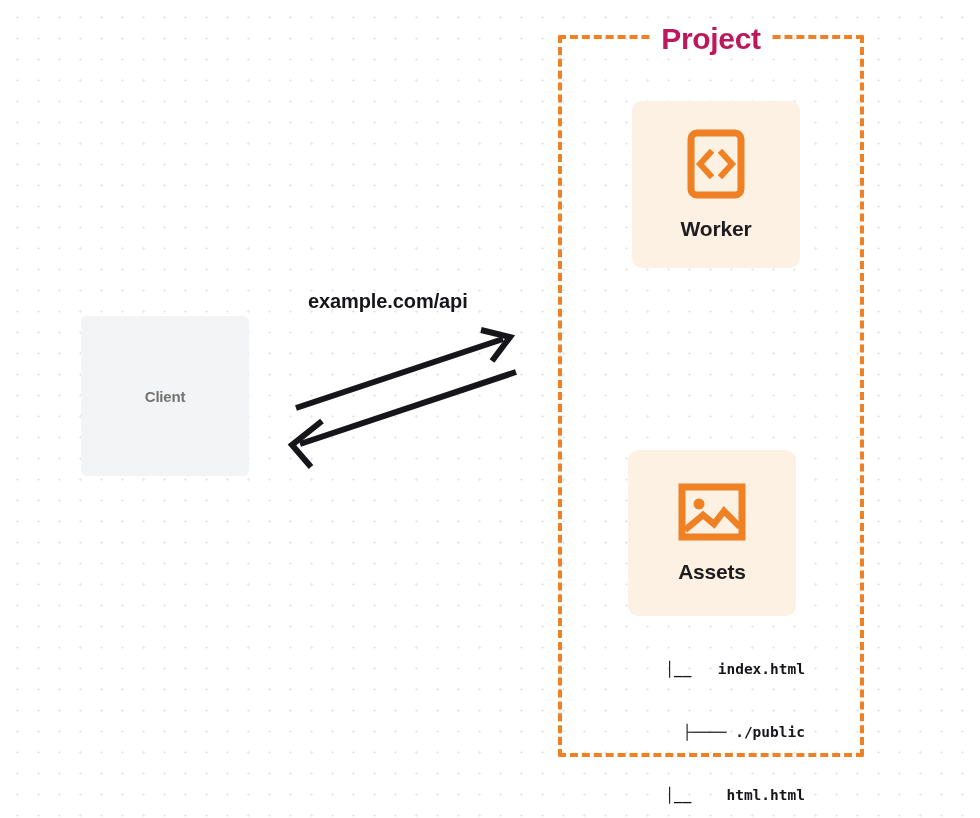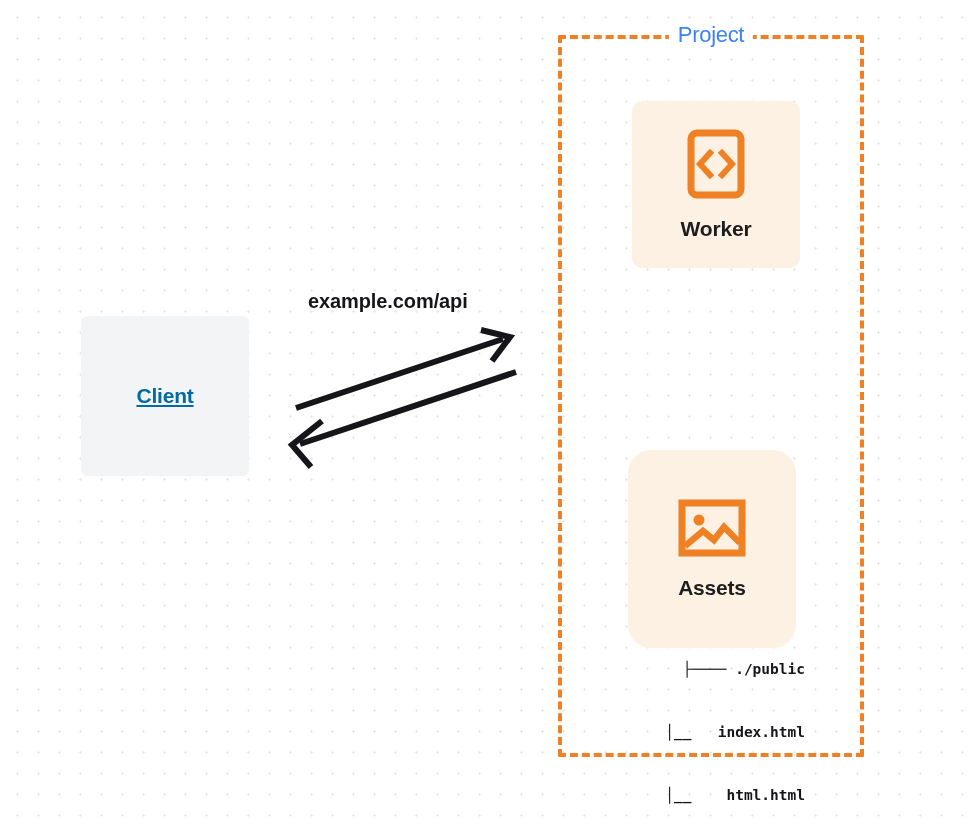--- a/index.html
+++ b/index.html
@@ -31,25 +31,24 @@
     top: 316px;
     width: 168px;
     height: 160px;
     background: #f3f4f6;
     border-radius: 6px;
     display: flex;
     align-items: center;
     justify-content: center;
   }
   #client-box .box-label {
-    font-size: 21px;
-    font-weight: bold;
-    color: #0369a1;
+    font-size: 15px;
+    font-weight: bold;
+    color: #737373;
     letter-spacing: -0.2px;
-    text-decoration: underline;
   }
 
   
   #arrows-layer {
     position: absolute;
     left: 0;
     top: 0;
     width: 980px;
     height: 818px;
     pointer-events: none;
@@ -78,23 +77,23 @@
     box-sizing: border-box;
     border-radius: 2px;
   }
   #project-title {
     position: absolute;
     left: 50%;
     top: -17px;
     transform: translateX(-50%);
     background: #ffffff;
     padding: 0 9px;
-    font-size: 22px;
-    font-weight: normal;
-    color: #3b82f6;
+    font-size: 30px;
+    font-weight: bold;
+    color: #be185d;
     letter-spacing: -0.3px;
     white-space: nowrap;
   }
 
   
   .service-card {
     position: absolute;
     background: #fdf1e3;
     border-radius: 10px;
     display: flex;
@@ -106,22 +105,21 @@
   #worker-card {
     left: 632px;
     top: 101px;
     width: 168px;
     height: 167px;
   }
   #assets-card {
     left: 628px;
     top: 450px;
     width: 168px;
-    height: 198px;
-    border-radius: 23px;
+    height: 166px;
   }
   .service-icon {
     display: block;
     margin-bottom: 14px;
   }
   .service-label {
     font-size: 21px;
     font-weight: bold;
     color: #1d1d1f;
     letter-spacing: -0.2px;
@@ -189,19 +187,19 @@
       <svg width="68" height="60" viewBox="0 0 68 60" fill="none">
         <rect x="4" y="5" width="60" height="50" stroke="#ef8024" stroke-width="7" fill="none"></rect>
         <circle cx="21" cy="22" r="5.5" fill="#ef8024"></circle>
         <polyline points="7,48 25,33 36,42 46,29 62,45" stroke="#ef8024" stroke-width="6.5" fill="none" stroke-linejoin="miter" stroke-linecap="butt"></polyline>
       </svg>
     </span>
     <span class="service-label">Assets</span>
   </div>
 
   <div id="file-tree">
+    <span class="tree-line">   │__   index.html</span>
     <span class="tree-line">├──── ./public</span>
-    <span class="tree-line">   │__   index.html</span>
     <span class="tree-line">   │__    html.html</span>
     
   </div>
 
 </div>
 
 </body></html>

